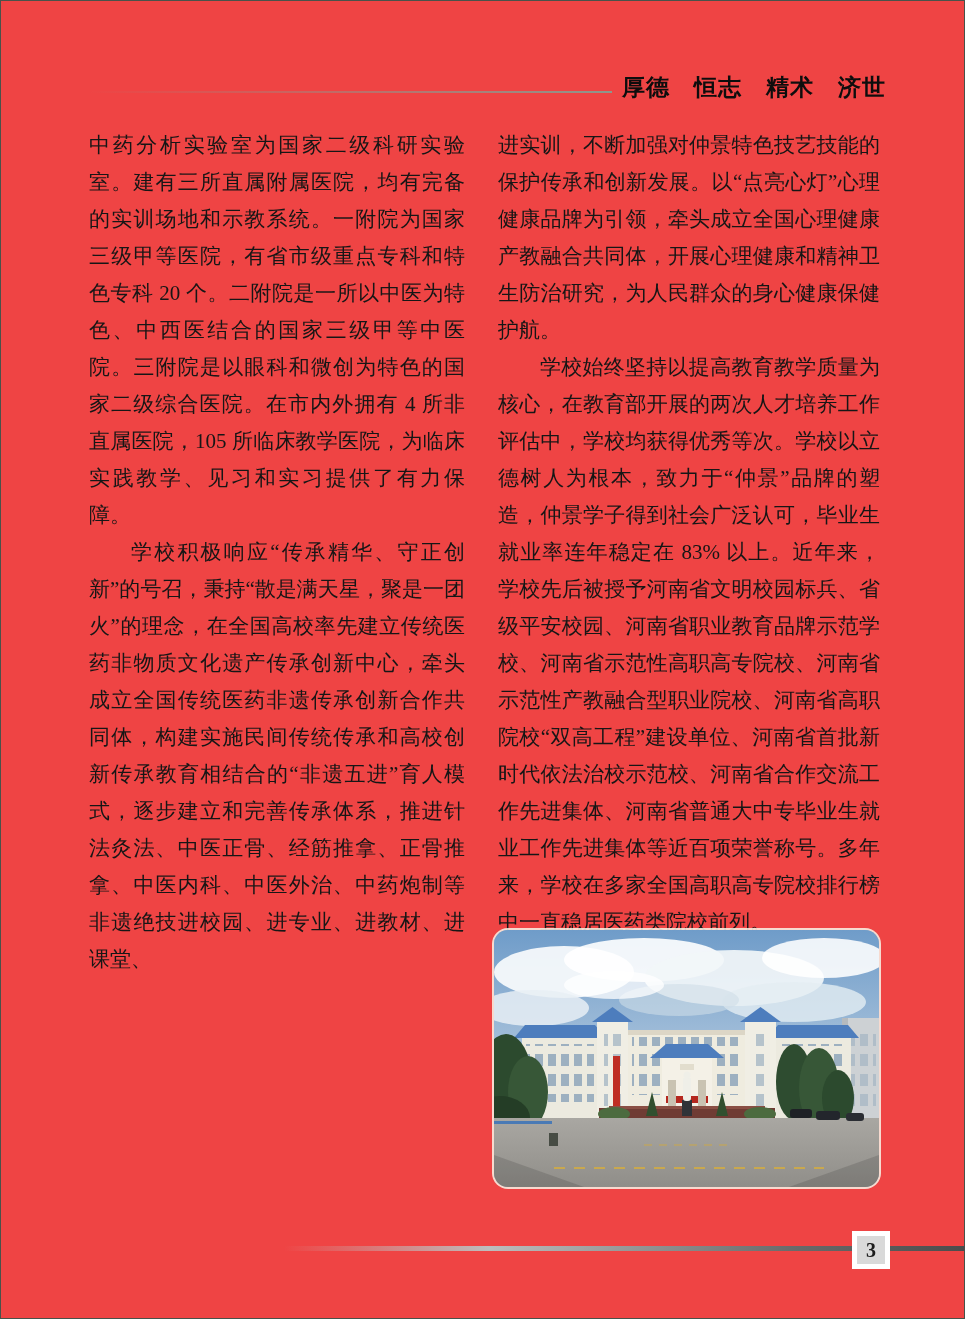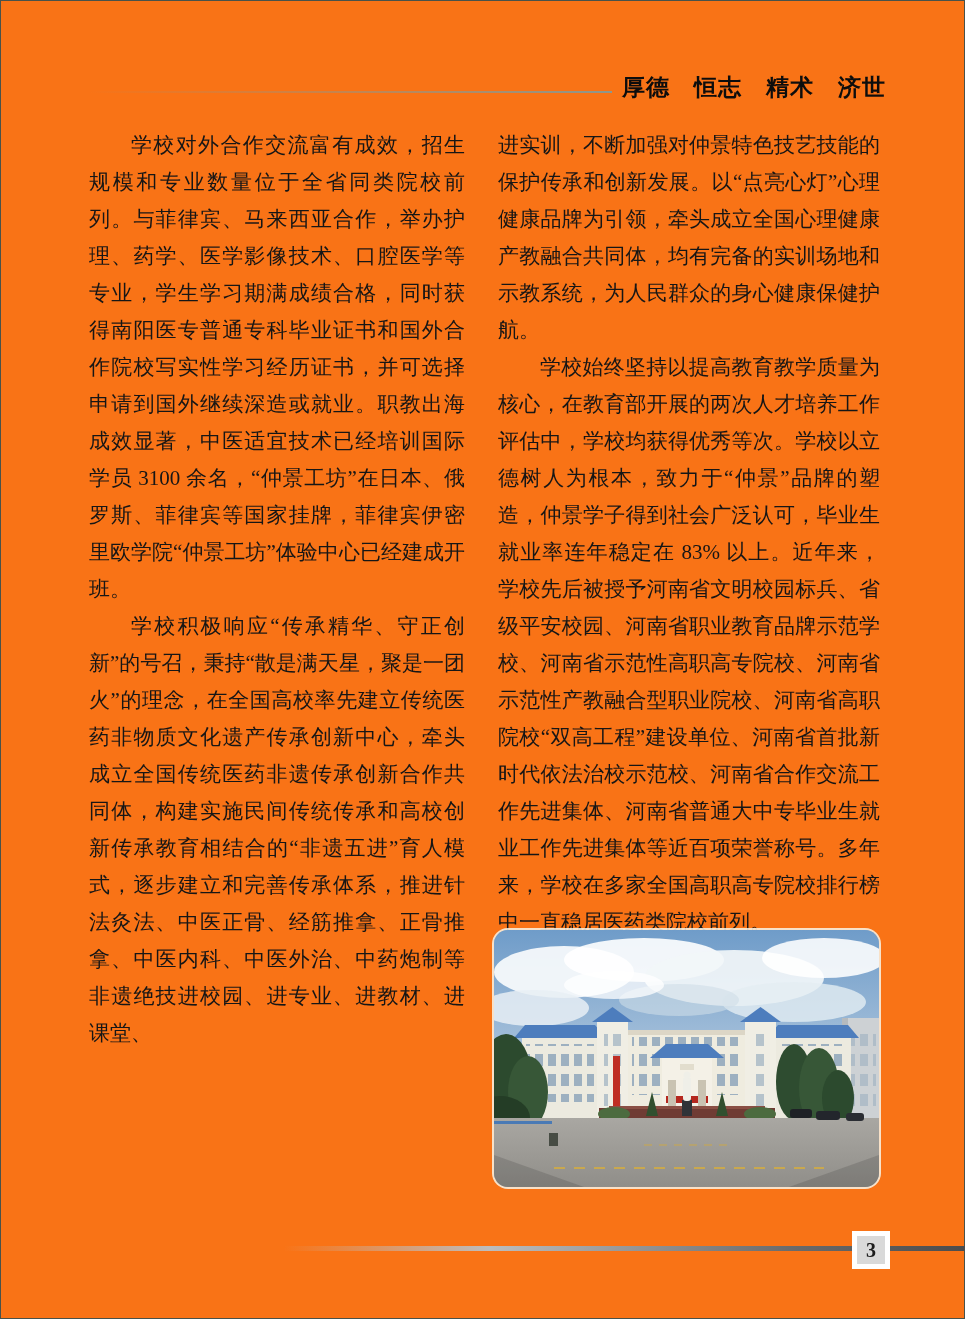--- a/index.html
+++ b/index.html
@@ -7,21 +7,21 @@
     width:965px;height:1319px;
     background:#e9f1ea;
     font-family:"Liberation Serif","DejaVu Serif",serif;
     position:relative;
     overflow:hidden;
   }
   .page{
     position:absolute;inset:0;
     border:1px solid #49524a;
     box-sizing:border-box;
-    background:#f97316;
+    background:#ef4444;
     text-decoration:underline;
   }
   
   .header-rule{
     position:absolute;left:88px;top:90px;width:523px;height:2px;
     background:linear-gradient(to right,rgba(233,241,234,0),#8d978d);
   }
   .motto{
     position:absolute;top:71px;right:78px;
     font-family:"Liberation Sans","DejaVu Sans",sans-serif;
@@ -65,25 +65,25 @@
 </style>
 </head>
 <body>
 
 <div class="page">
 
   <div class="header-rule"></div>
   <div class="motto">厚德　恒志　精术　济世</div>
 
   <div class="col col-left">
-      <p class="para indent">学校对外合作交流富有成效，招生规模和专业数量位于全省同类院校前列。与菲律宾、马来西亚合作，举办护理、药学、医学影像技术、口腔医学等专业，学生学习期满成绩合格，同时获得南阳医专普通专科毕业证书和国外合作院校写实性学习经历证书，并可选择申请到国外继续深造或就业。职教出海成效显著，中医适宜技术已经培训国际学员 3100 余名，“仲景工坊”在日本、俄罗斯、菲律宾等国家挂牌，菲律宾伊密里欧学院“仲景工坊”体验中心已经建成开班。</p>
+      <p class="para">中药分析实验室为国家二级科研实验室。建有三所直属附属医院，均有完备的实训场地和示教系统。一附院为国家三级甲等医院，有省市级重点专科和特色专科 20 个。二附院是一所以中医为特色、中西医结合的国家三级甲等中医院。三附院是以眼科和微创为特色的国家二级综合医院。在市内外拥有 4 所非直属医院，105 所临床教学医院，为临床实践教学、见习和实习提供了有力保障。</p>
       <p class="para indent">学校积极响应“传承精华、守正创新”的号召，秉持“散是满天星，聚是一团火”的理念，在全国高校率先建立传统医药非物质文化遗产传承创新中心，牵头成立全国传统医药非遗传承创新合作共同体，构建实施民间传统传承和高校创新传承教育相结合的“非遗五进”育人模式，逐步建立和完善传承体系，推进针法灸法、中医正骨、经筋推拿、正骨推拿、中医内科、中医外治、中药炮制等非遗绝技进校园、进专业、进教材、进课堂、</p>
     </div>
   <div class="col col-right">
-      <p class="para">进实训，不断加强对仲景特色技艺技能的保护传承和创新发展。以“点亮心灯”心理健康品牌为引领，牵头成立全国心理健康产教融合共同体，均有完备的实训场地和示教系统，为人民群众的身心健康保健护航。</p>
+      <p class="para">进实训，不断加强对仲景特色技艺技能的保护传承和创新发展。以“点亮心灯”心理健康品牌为引领，牵头成立全国心理健康产教融合共同体，开展心理健康和精神卫生防治研究，为人民群众的身心健康保健护航。</p>
       <p class="para indent">学校始终坚持以提高教育教学质量为核心，在教育部开展的两次人才培养工作评估中，学校均获得优秀等次。学校以立德树人为根本，致力于“仲景”品牌的塑造，仲景学子得到社会广泛认可，毕业生就业率连年稳定在 83% 以上。近年来，学校先后被授予河南省文明校园标兵、省级平安校园、河南省职业教育品牌示范学校、河南省示范性高职高专院校、河南省示范性产教融合型职业院校、河南省高职院校“双高工程”建设单位、河南省首批新时代依法治校示范校、河南省合作交流工作先进集体、河南省普通大中专毕业生就业工作先进集体等近百项荣誉称号。多年来，学校在多家全国高职高专院校排行榜中一直稳居医药类院校前列。</p>
     </div>
 
   <figure class="photo">
     <svg width="385" height="257" viewBox="0 0 385 257" xmlns="http://www.w3.org/2000/svg">
       <defs>
         <linearGradient id="skyg" x1="0" y1="0" x2="0" y2="1">
           <stop offset="0" stop-color="#6f9cc9"></stop>
           <stop offset="0.7" stop-color="#aec6dd"></stop>
           <stop offset="1" stop-color="#d8e4ee"></stop>

